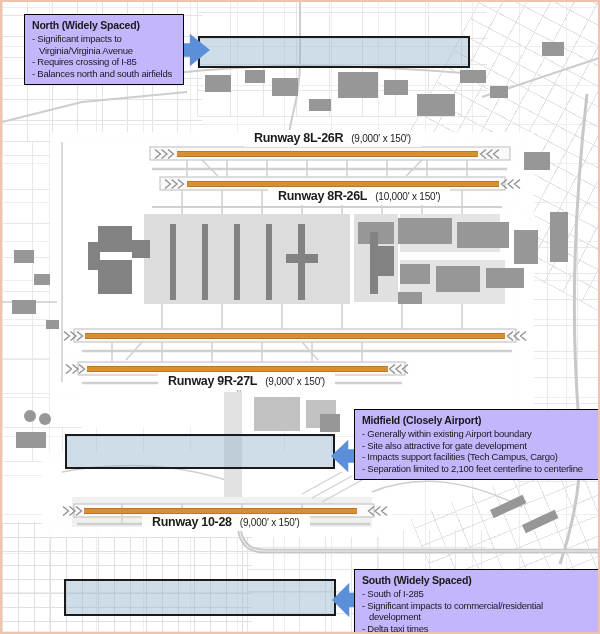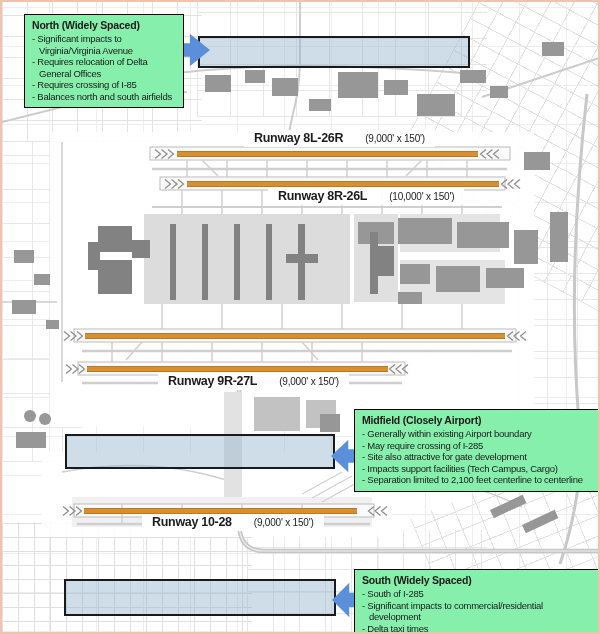--- a/index.html
+++ b/index.html
@@ -30,26 +30,26 @@
   .mapsvg{position:absolute;left:0;top:0;z-index:1;}
   
   .band{position:absolute;height:6px;z-index:2;border-top:1px solid #b9782a;border-bottom:1px solid #b9782a;box-sizing:border-box;}
   
   .site{position:absolute;z-index:3;border:2px solid #1a1a1a;box-sizing:border-box;}
   
   .arrow{position:absolute;z-index:4;}
   .arrow-right{clip-path:polygon(0% 30%,52% 30%,52% 2%,100% 50%,52% 98%,52% 70%,0% 70%);}
   .arrow-left{clip-path:polygon(100% 30%,48% 30%,48% 2%,0% 50%,48% 98%,48% 70%,100% 70%);}
   
-  .rw-label{position:absolute;z-index:4;display:flex;align-items:baseline;gap:22px;
+  .rw-label{position:absolute;z-index:4;display:flex;align-items:baseline;gap:8px;
             background:rgba(255,255,255,0.95);padding:1px 10px 2px 10px;white-space:nowrap;}
   .rw-name{font-size:12.5px;font-weight:bold;color:#1c1c1c;letter-spacing:-0.3px;}
   .rw-dim{font-size:10px;color:#1c1c1c;letter-spacing:-0.2px;}
   
-  .callout{position:absolute;z-index:5;background:#86efac;border:1.6px solid #000;box-sizing:border-box;
+  .callout{position:absolute;z-index:5;background:#c4b5fd;border:1.6px solid #000;box-sizing:border-box;
            padding:4px 7px 5px 7px;color:#1a1a1a;}
   .callout-title{font-size:10.5px;font-weight:bold;letter-spacing:-0.2px;margin-bottom:2px;}
   .bullet{font-size:9.5px;letter-spacing:-0.25px;line-height:1.22;padding-left:7px;text-indent:-7px;
           overflow-wrap:break-word;}
 </style>
 </head>
 <body>
 
 <div class="frame" style="border-color: rgb(240, 195, 173);">
 
@@ -215,29 +215,27 @@
     <span class="rw-dim">(9,000' x 150')</span>
   </div>
   <div class="rw-label" style="left:140px;top:512px">
     <span class="rw-name">Runway 10-28</span>
     <span class="rw-dim">(9,000' x 150')</span>
   </div>
 
   <div class="callout" style="left:22px;top:12px;width:160px">
     <div class="callout-title">North (Widely Spaced)</div>
     <div class="bullet">- Significant impacts to Virginia/Virginia Avenue</div>
-    <div class="bullet">- Requires relocation of Delta General Offices</div>
     <div class="bullet">- Requires crossing of I-85</div>
     <div class="bullet">- Balances north and south airfields</div>
   </div>
 
   <div class="callout" style="left:352px;top:407px;width:245px">
     <div class="callout-title">Midfield (Closely Airport)</div>
     <div class="bullet">- Generally within existing Airport boundary</div>
-    <div class="bullet">- May require crossing of I-285</div>
     <div class="bullet">- Site also attractive for gate development</div>
     <div class="bullet">- Impacts support facilities (Tech Campus, Cargo)</div>
     <div class="bullet">- Separation limited to 2,100 feet centerline to centerline</div>
   </div>
 
   <div class="callout" style="left:352px;top:567px;width:245px">
     <div class="callout-title">South (Widely Spaced)</div>
     <div class="bullet">- South of I-285</div>
     <div class="bullet">- Significant impacts to commercial/residential development</div>
     <div class="bullet">- Delta taxi times</div>

